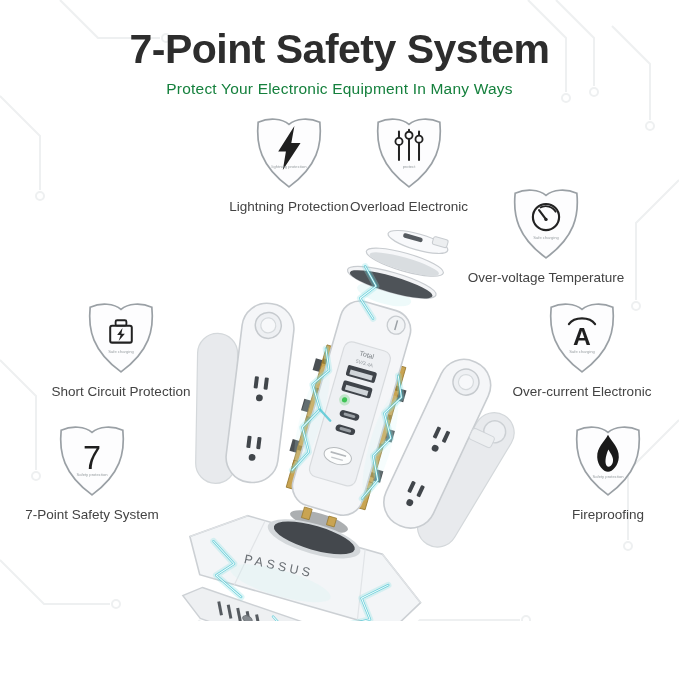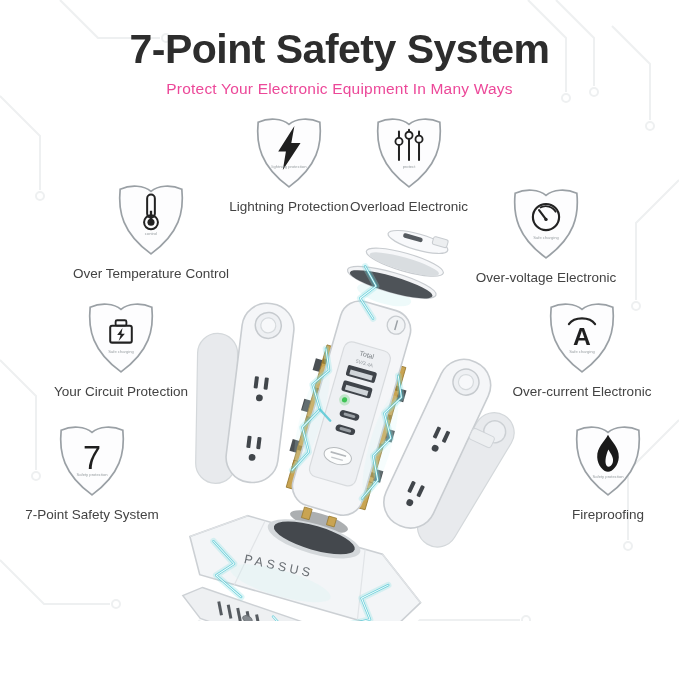--- a/index.html
+++ b/index.html
@@ -2,21 +2,21 @@
 <html><head>
 <meta charset="utf-8">
 <style>
   *{box-sizing:border-box}
   html,body{margin:0;padding:0;background:#ffffff}
   .page{position:relative;width:679px;height:621px;overflow:hidden;background:#ffffff;
         font-family:"Liberation Sans",sans-serif}
   .bg{position:absolute;left:0;top:0}
   .hdr{position:absolute;top:0;left:0;right:0;text-align:center;z-index:2}
   .title{margin:27px 0 0;font-size:41px;line-height:1.08;font-weight:bold;color:#2d2d2d;letter-spacing:-0.5px}
-  .subtitle{margin:9px 7px 0;font-size:15.5px;color:#ec4899;letter-spacing:0.2px}
+  .subtitle{margin:9px 7px 0;font-size:15.5px;color:#15803d;letter-spacing:0.2px}
   .feature{position:absolute;width:180px;display:flex;flex-direction:column;align-items:center;z-index:3}
   .shield{width:78px;height:74px;display:block}
   .feature-label{margin-top:9px;font-size:13.5px;color:#434343;white-space:nowrap}
   .f-lightning{left:199px;top:116px}
   .f-overload{left:319px;top:116px}
   .f-temp{left:61px;top:183px}
   .f-volt{left:456px;top:187px}
   .f-short{left:31px;top:301px}
   .f-current{left:492px;top:301px}
   .f-seven{left:2px;top:424px}
@@ -96,59 +96,46 @@
       <g fill="#fdfdfe" stroke="#222" stroke-width="2.4">
         <circle cx="37" cy="33" r="4.6"></circle>
           <circle cx="50" cy="25" r="4.6"></circle>
           <circle cx="63" cy="30" r="4.6"></circle>
       </g>
       <text x="50" y="68" font-size="5.4" fill="#9aa0a4" text-anchor="middle">protect</text>
     </svg>
     <div class="feature-label">Overload Electronic</div>
   </div>
 
-  <div class="feature f-temp">
-    <svg class="shield" viewBox="0 0 100 96">
-      <path d="M50 11 C41 3 24 2 10 8 C7 37 13 65 50 92 C87 65 93 37 90 8 C76 2 59 3 50 11 Z" fill="#fdfdfe" stroke="#9aa0a5" stroke-width="2.2"></path>
-      <g>
-        <rect x="45" y="15" width="10" height="30" rx="5" fill="none" stroke="#222" stroke-width="2.6"></rect>
-        <circle cx="50" cy="51" r="9" fill="none" stroke="#222" stroke-width="2.6"></circle>
-        <circle cx="50" cy="51" r="4.6" fill="#222"></circle>
-        <line x1="50" y1="36" x2="50" y2="47" stroke="#222" stroke-width="3"></line>
-      </g>
-      <text x="50" y="68" font-size="5.4" fill="#9aa0a4" text-anchor="middle">control</text>
-    </svg>
-    <div class="feature-label">Over Temperature Control</div>
-  </div>
 
   <div class="feature f-volt">
     <svg class="shield" viewBox="0 0 100 96">
       <path d="M50 11 C41 3 24 2 10 8 C7 37 13 65 50 92 C87 65 93 37 90 8 C76 2 59 3 50 11 Z" fill="#fdfdfe" stroke="#9aa0a5" stroke-width="2.2"></path>
       <g>
         <circle cx="50" cy="39" r="17" fill="none" stroke="#222" stroke-width="2.8"></circle>
         <path d="M42 27 A15 15 0 0 1 63 33" fill="none" stroke="#222" stroke-width="2.4"></path>
         <line x1="50" y1="42" x2="41" y2="30" stroke="#222" stroke-width="2.8" stroke-linecap="round"></line>
         <circle cx="50" cy="42" r="2.2" fill="#222"></circle>
       </g>
       <text x="50" y="68" font-size="5.4" fill="#9aa0a4" text-anchor="middle">Safe charging</text>
     </svg>
-    <div class="feature-label">Over-voltage Electronic</div>
+    <div class="feature-label">Over-voltage Temperature</div>
   </div>
 
   <div class="feature f-short">
     <svg class="shield" viewBox="0 0 100 96">
       <path d="M50 11 C41 3 24 2 10 8 C7 37 13 65 50 92 C87 65 93 37 90 8 C76 2 59 3 50 11 Z" fill="#fdfdfe" stroke="#9aa0a5" stroke-width="2.2"></path>
       <g>
         <rect x="36" y="32" width="28" height="22" rx="2.5" fill="none" stroke="#222" stroke-width="2.6"></rect>
         <rect x="43" y="25" width="14" height="7" rx="2" fill="none" stroke="#222" stroke-width="2.4"></rect>
         <path d="M52 35 L45 44 L49.5 44 L47 52 L55 42.5 L50.5 42.5 Z" fill="#222"></path>
       </g>
       <text x="50" y="68" font-size="5.4" fill="#9aa0a4" text-anchor="middle">Safe charging</text>
     </svg>
-    <div class="feature-label">Your Circuit Protection</div>
+    <div class="feature-label">Short Circuit Protection</div>
   </div>
 
   <div class="feature f-current">
     <svg class="shield" viewBox="0 0 100 96">
       <path d="M50 11 C41 3 24 2 10 8 C7 37 13 65 50 92 C87 65 93 37 90 8 C76 2 59 3 50 11 Z" fill="#fdfdfe" stroke="#9aa0a5" stroke-width="2.2"></path>
       <path d="M33 30 C40 20 60 20 67 30" fill="none" stroke="#222" stroke-width="2.8" stroke-linecap="round"></path>
       <text x="50" y="57" font-size="32" font-weight="bold" fill="#1f1f1f" text-anchor="middle">A</text>
       <text x="50" y="68" font-size="5.4" fill="#9aa0a4" text-anchor="middle">Safe charging</text>
     </svg>
     <div class="feature-label">Over-current Electronic</div>

